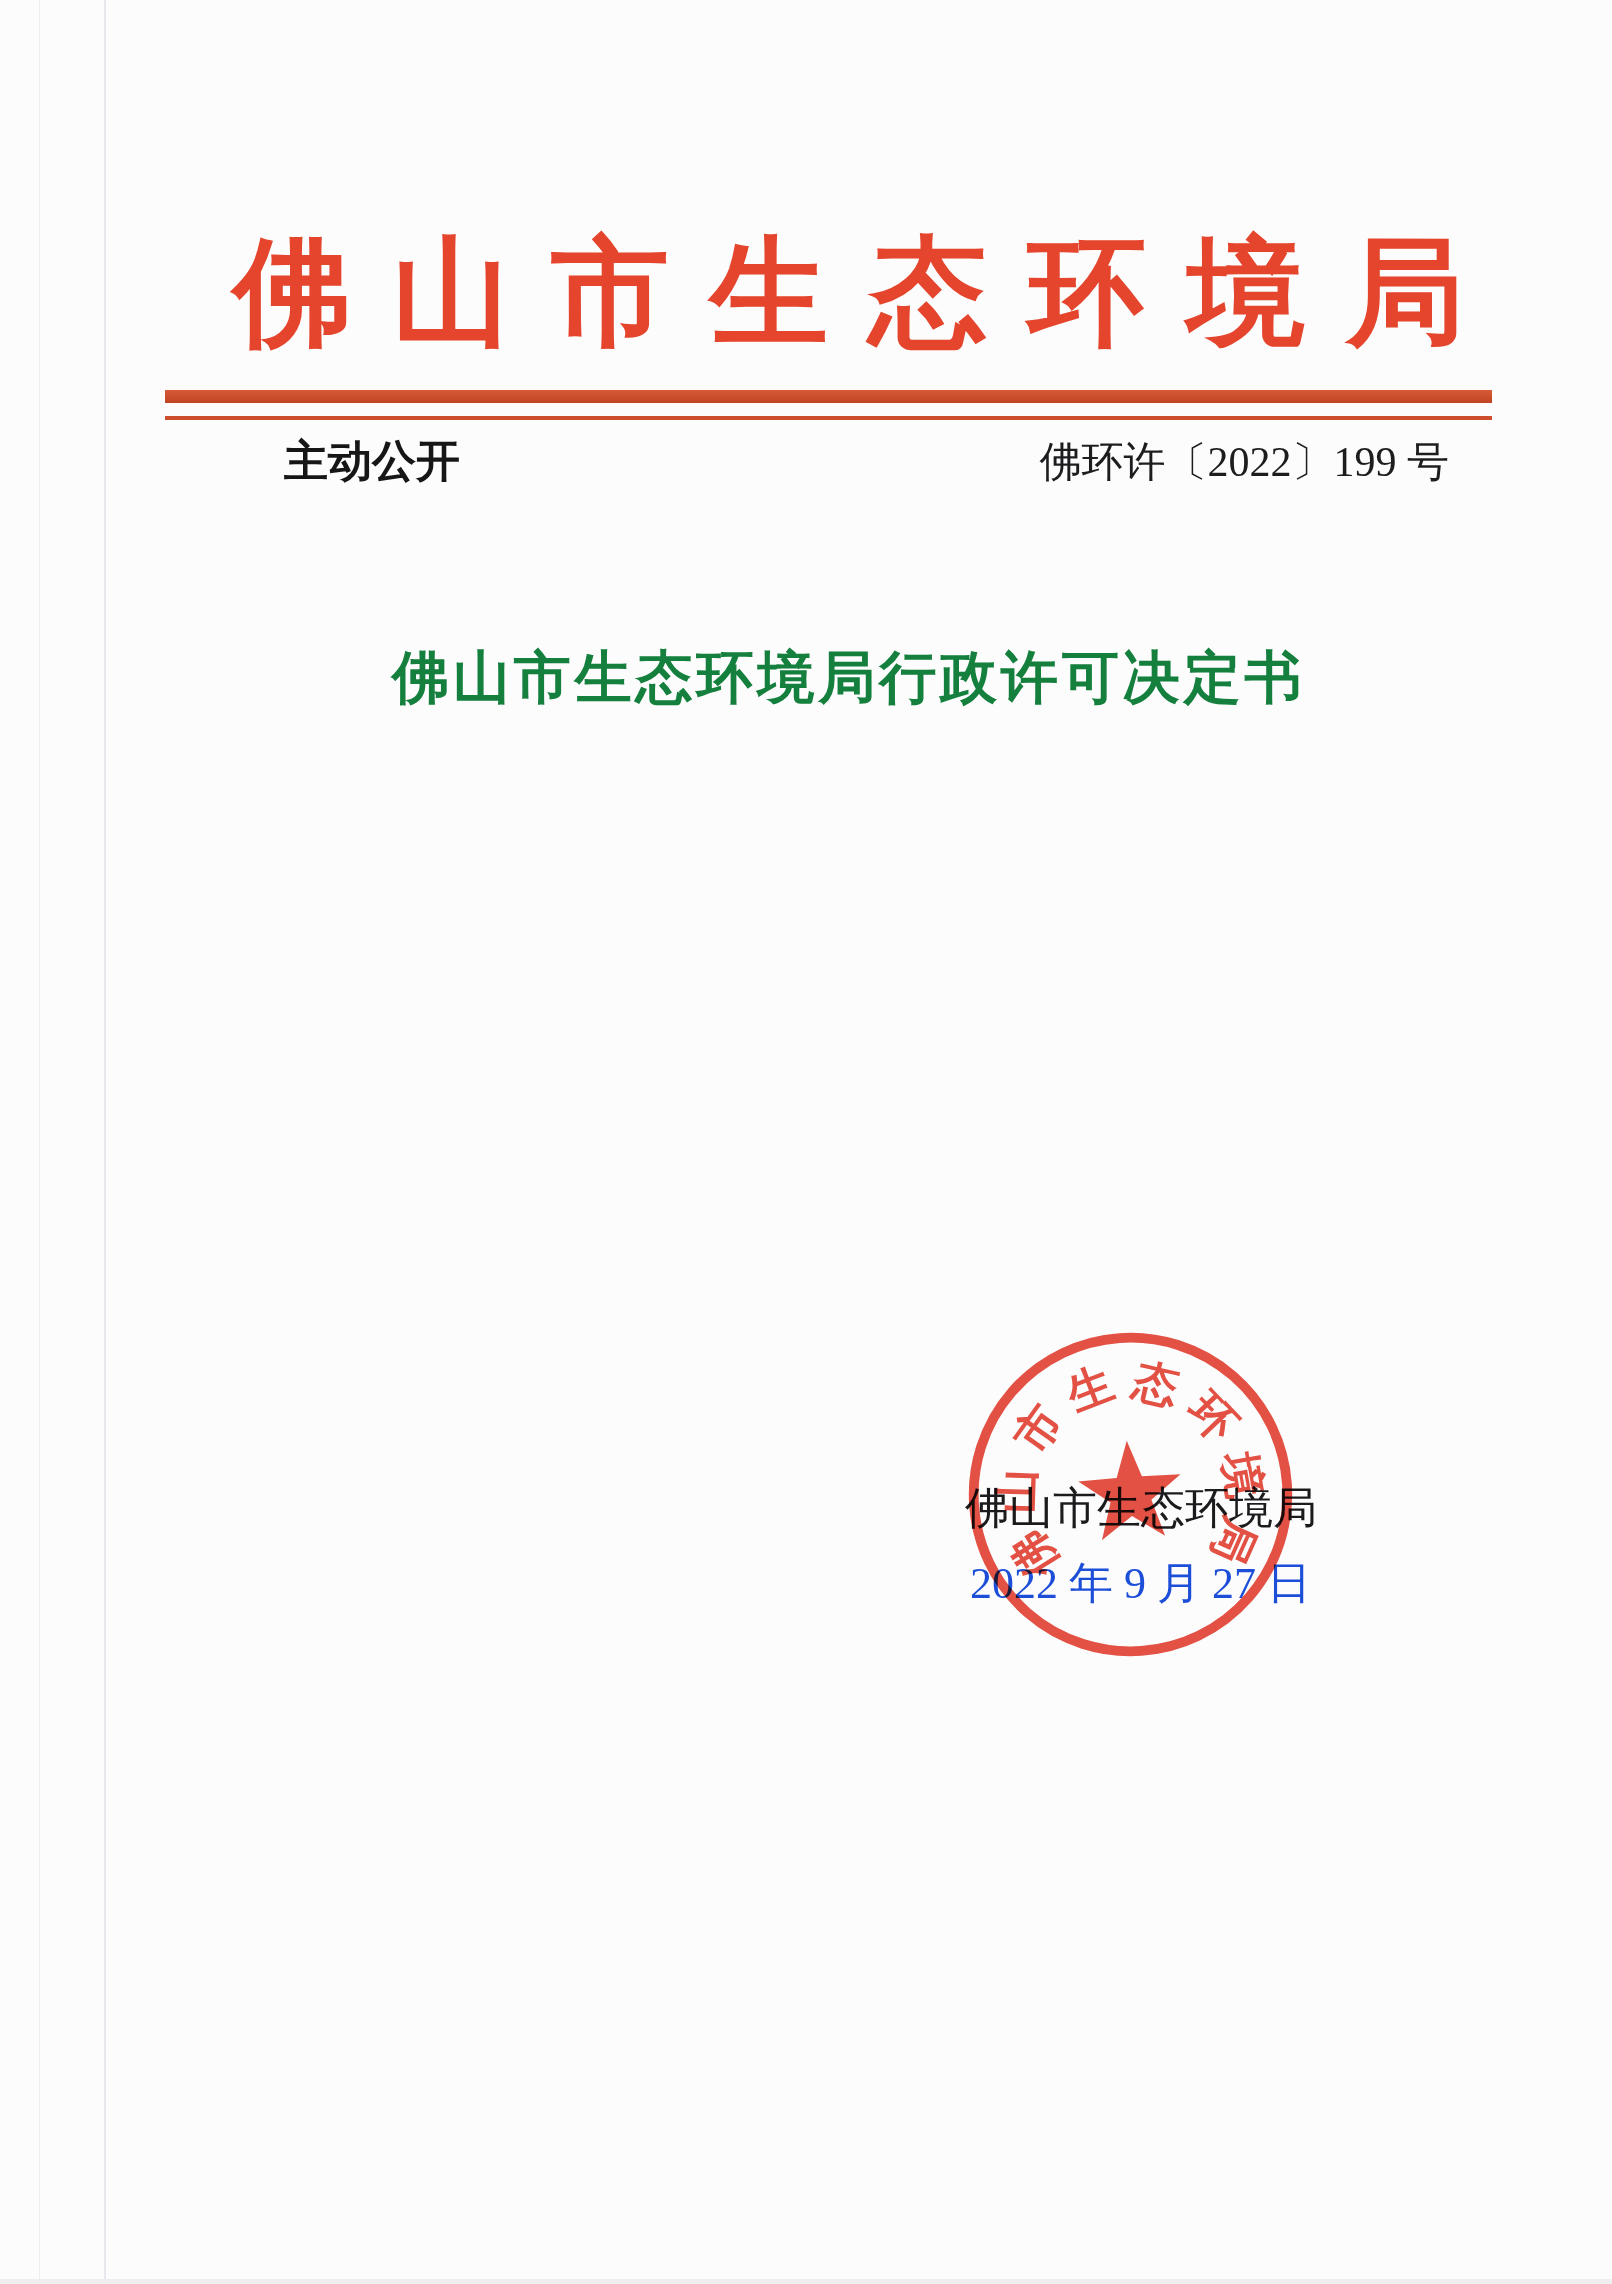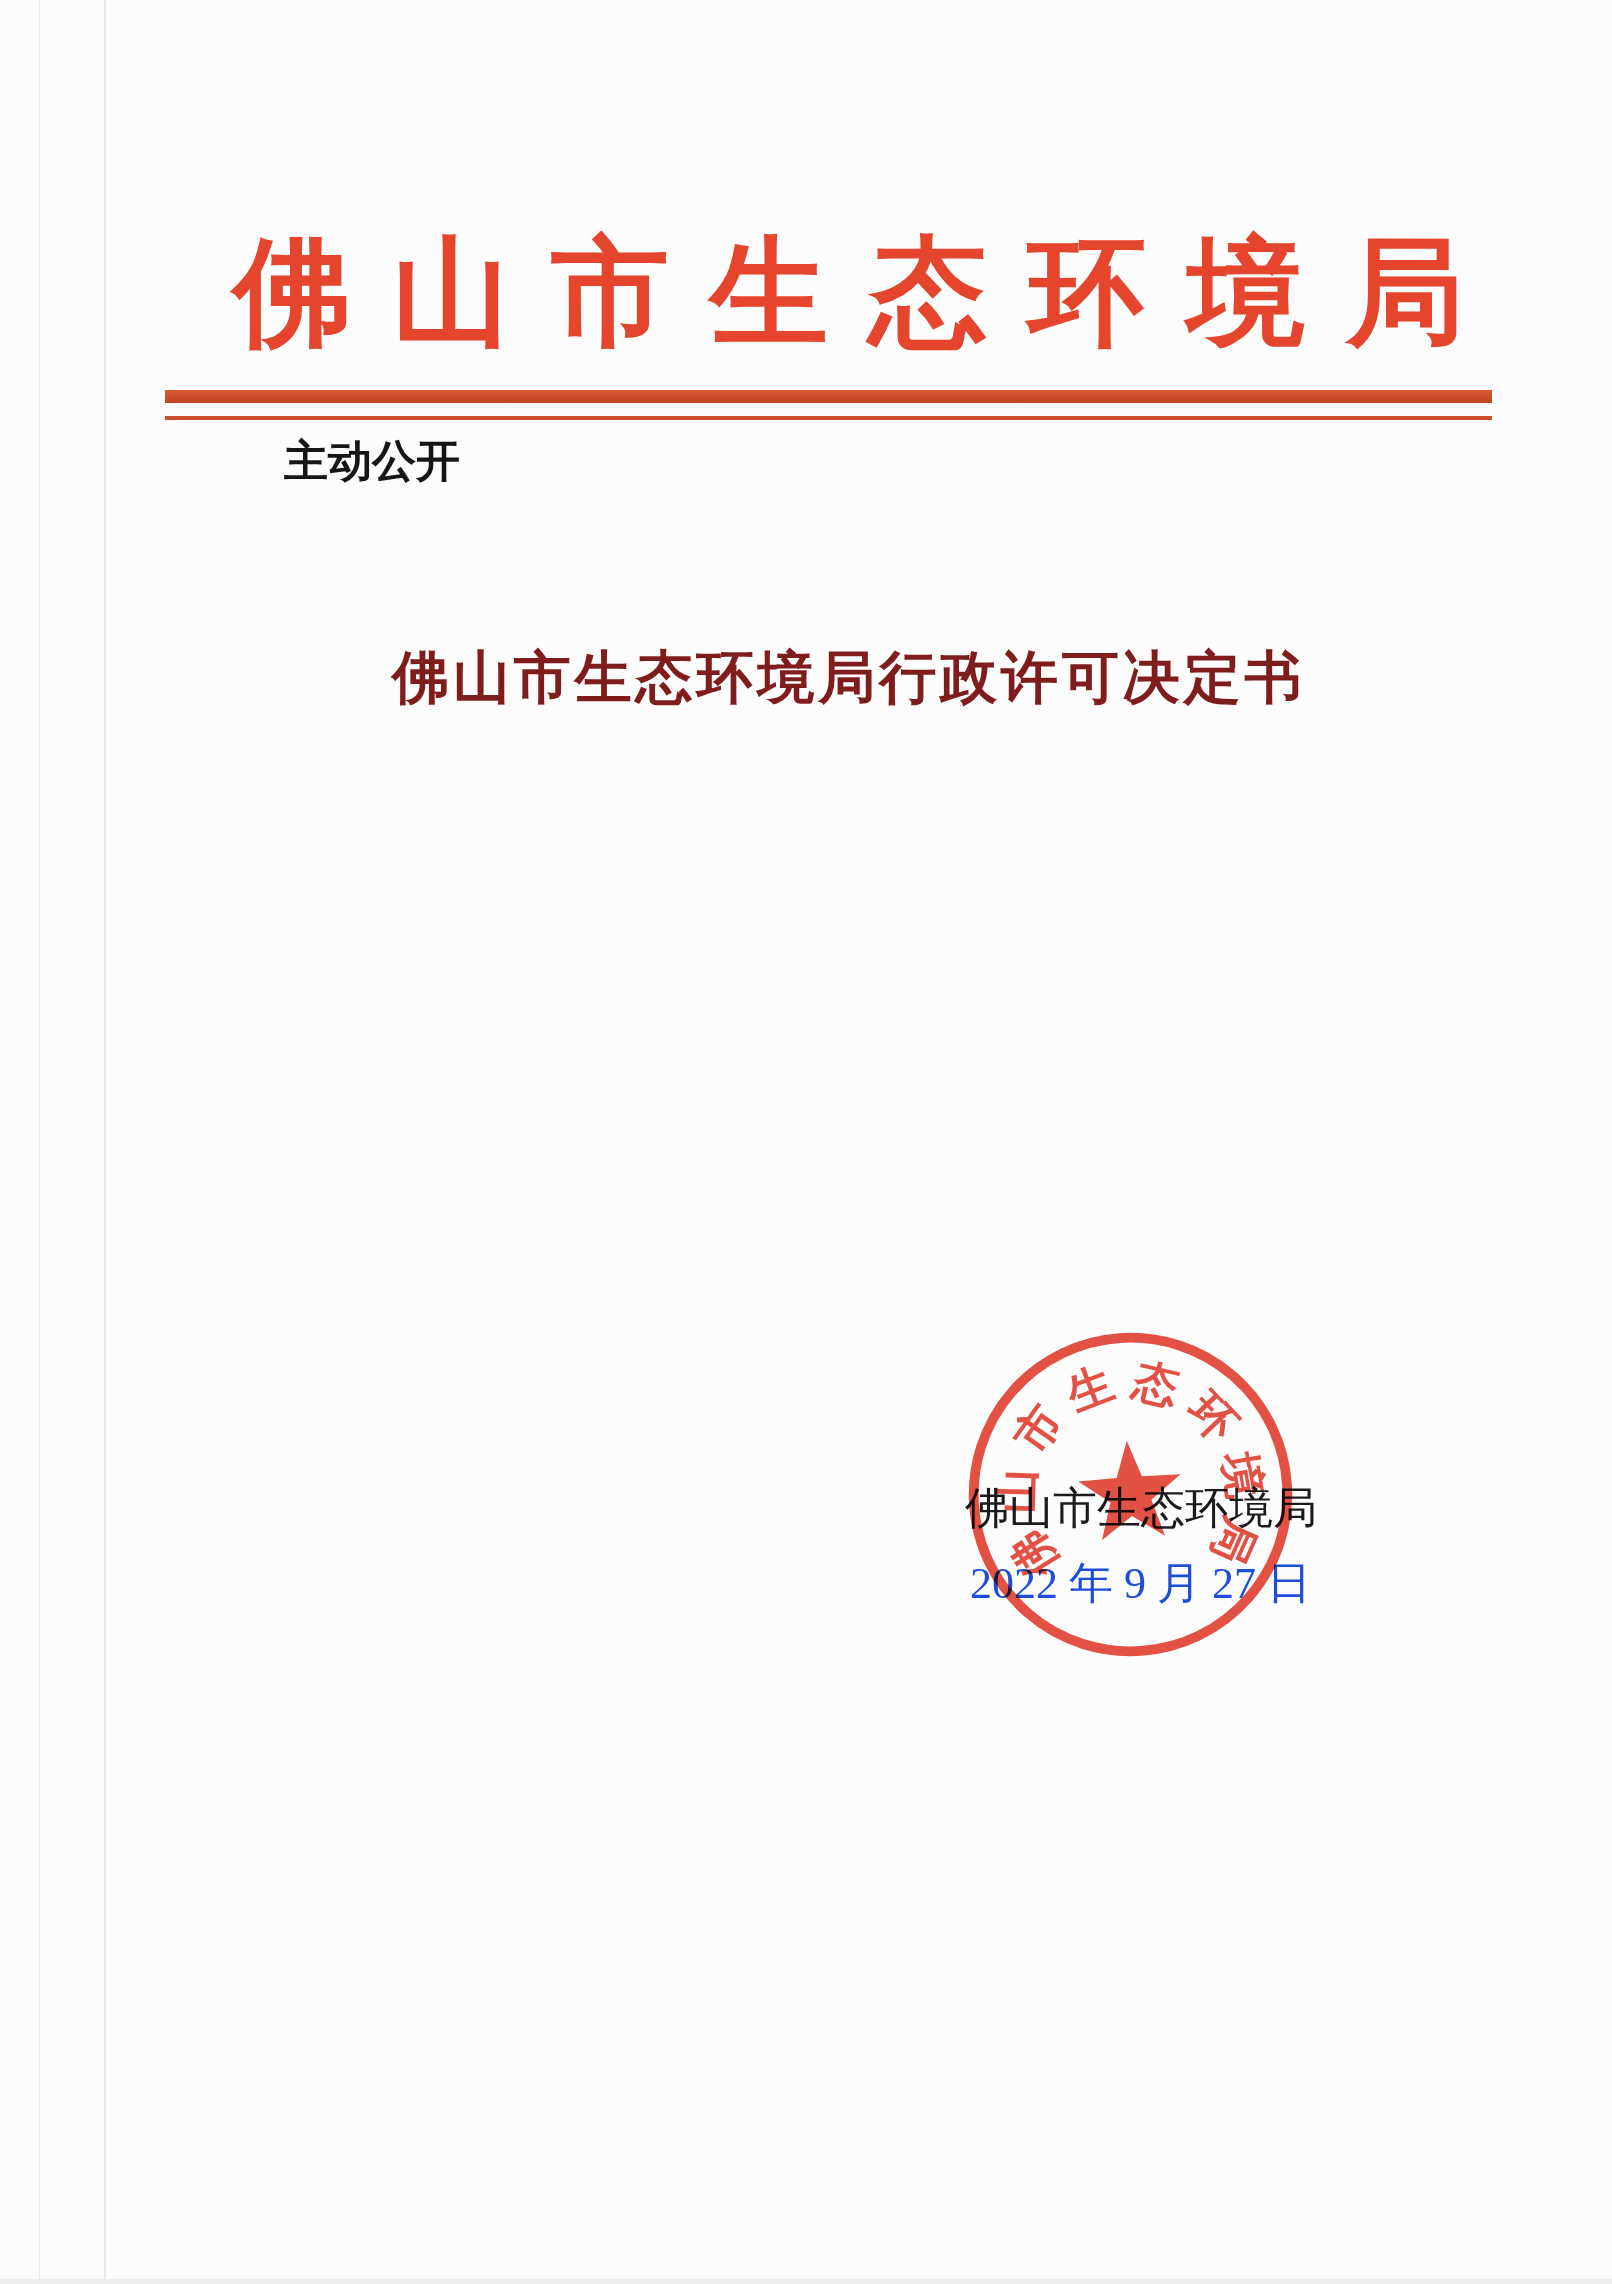--- a/index.html
+++ b/index.html
@@ -37,21 +37,21 @@
   .doc-number{
     position:absolute;right:163px;top:441px;
     font-size:42px;line-height:1;white-space:nowrap;
     color:#1d1d1f;
   }
 
   .doc-title{
     position:absolute;left:392px;top:649px;
     font-size:57px;font-weight:bold;line-height:1;
     letter-spacing:3.9px;white-space:nowrap;
-    color:#7f1d1d;
+    color:#15803d;
   }
 
   .body-block{
     position:absolute;left:240px;top:823px;width:1230px;
     font-size:44px;line-height:74px;
     color:#1d1d1f;
   }
   .body-block p{margin:0;padding:0;}
   .recipient{text-align:left;}
   .paragraph{
@@ -87,20 +87,21 @@
   <div class="scan-line-inner"></div>
   <div class="scan-bottom-edge"></div>
 
   <div class="letterhead">佛山市生态环境局</div>
 
   <div class="rule-thick"></div>
   <div class="rule-thin"></div>
 
   <div class="disclosure">主动公开</div>
 
+  <div class="doc-number">佛环许〔2022〕199 号</div>
 
   <div class="doc-title">佛山市生态环境局行政许可决定书</div>
 
 
   <div class="signature">佛山市生态环境局</div>
 
   <div class="sign-date">2022 年 9 月 27 日</div>
 
   <svg class="seal" viewBox="-175 -175 350 350">
     <circle cx="0" cy="0" r="160" fill="none" stroke="#e23a2a" stroke-width="10"></circle>

